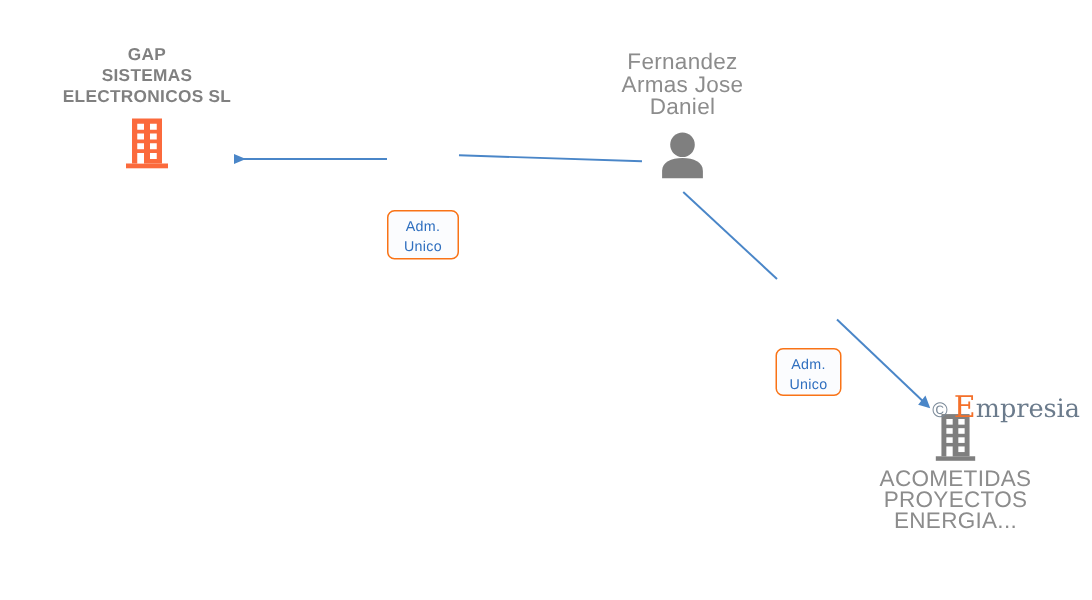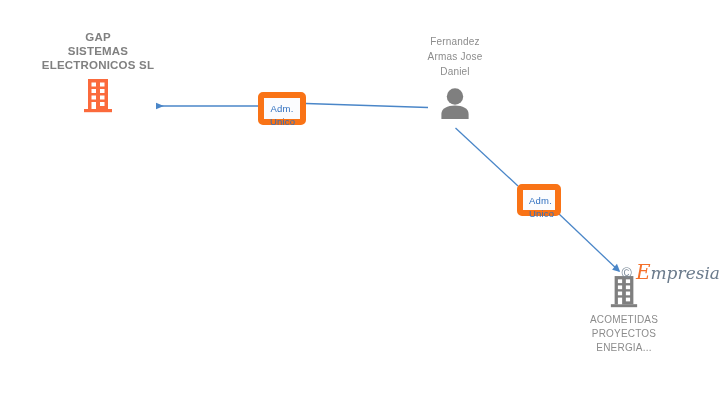--- a/index.html
+++ b/index.html
@@ -37,21 +37,21 @@
     line-height: 14px;
     white-space: pre-line;
   }
   .node-label.bold {
     font-weight: bold;
     font-size: 11.5px;
     letter-spacing: .2px;
   }
   .node-label.plain {
     font-weight: normal;
-    font-size: 10px;
+    font-size: 15px;
     color: #8c8c8c;
     letter-spacing: .2px;
   }
   .icon-wrap {
     display: flex;
     justify-content: center;
     align-items: flex-start;
   }
 
   
@@ -66,40 +66,41 @@
   #node-person {
     left: 385px;
     top: 34px;
     width: 140px;
   }
   #node-person .icon-wrap { margin-top: 8px; }
   #node-person .node-label { line-height: 15px; }
 
   
   #node-acometidas {
-    left: 564px;
+    left: 577px;
     top: 275px;
     width: 120px;
   }
   #node-acometidas .node-label { margin-top: 4px; line-height: 14px; }
 
   
   .rel-box {
     position: absolute;
-    border: 6px solid #f97316;
+    border: 1px solid #f97316;
     border-radius: 5px;
     background: #fbfcfe;
     color: #2f6fbf;
     font-size: 9.5px;
     line-height: 13px;
     text-align: center;
     padding: 4px 6px 5px 6px;
     box-sizing: border-box;
     white-space: pre-line;
     letter-spacing: .2px;
+    margin-top: 48px;
   }
   #rel-box-1 {
     left: 258px;
     top: 92px;
     width: 48px;
     height: 33px;
   }
   #rel-box-2 {
     left: 517px;
     top: 184px;
@@ -116,21 +117,20 @@
     align-items: center;
     gap: 4px;
   }
   #watermark .copy {
     color: #7b8a99;
     font-size: 14px;
     line-height: 14px;
   }
   #watermark .brand {
     font-family: "DejaVu Serif", serif;
-    font-style: italic;
     font-size: 17px;
     color: #6b7b8c;
     line-height: 17px;
     text-align: right;
   }
   #watermark .brand .cap {
     color: #f4702a;
     font-size: 20px;
   }
 </style>

